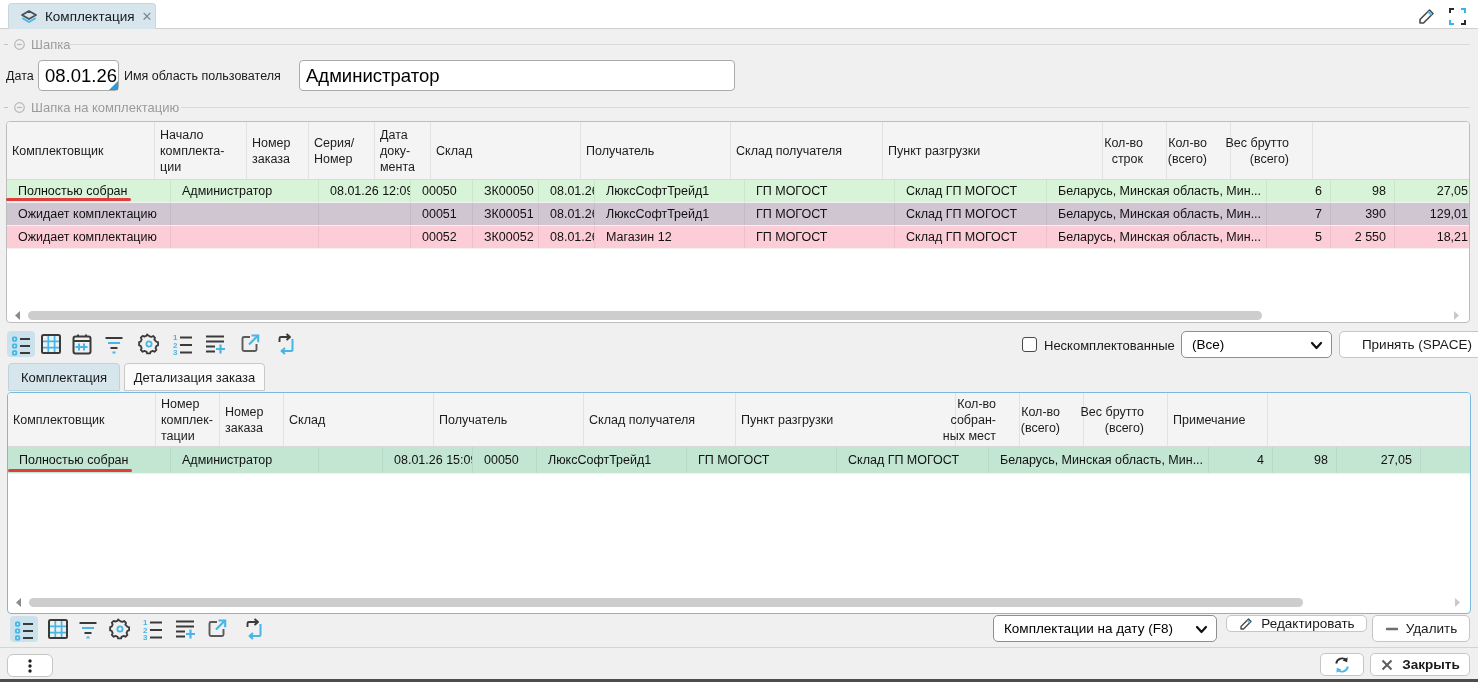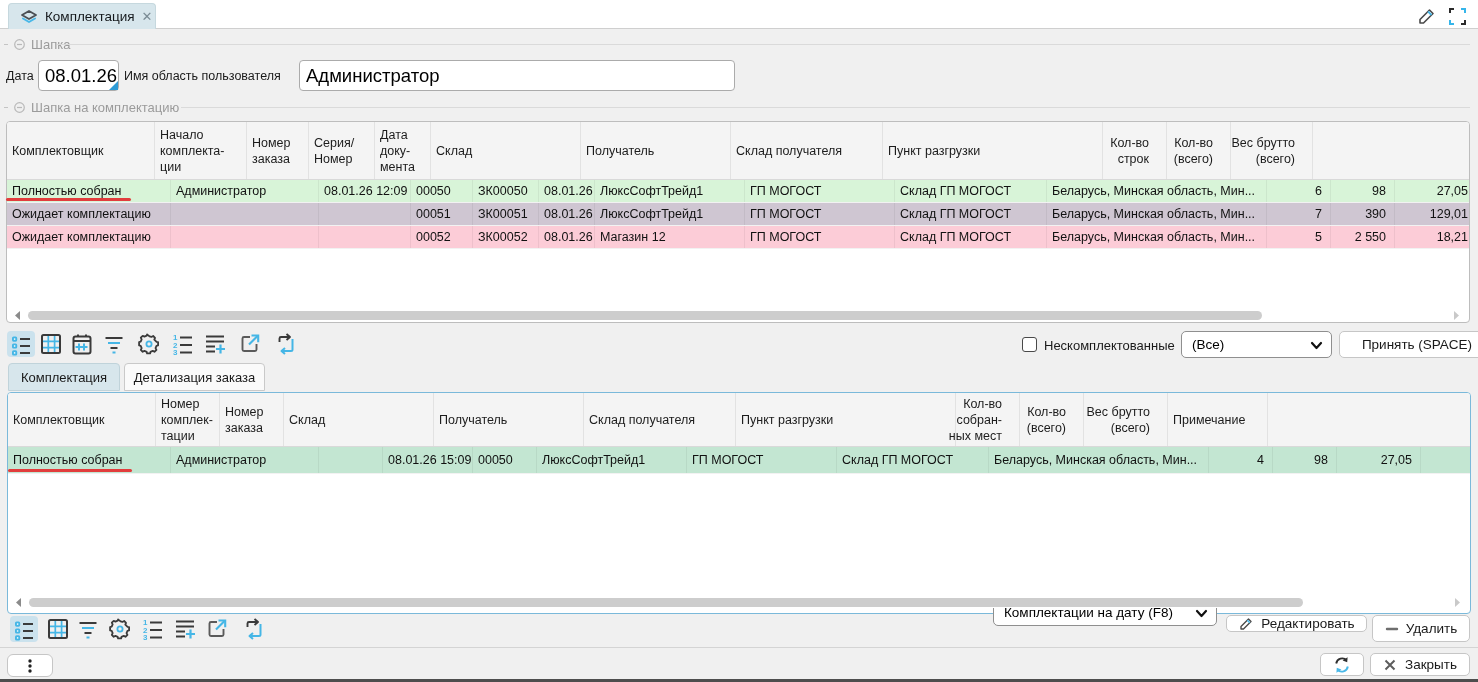--- a/index.html
+++ b/index.html
@@ -21,23 +21,23 @@
   
   .biginput { background:#fff; border:1px solid #ababab; border-radius:4px; font-size:18.5px; color:#000; display:flex; align-items:center; padding-left:6px; position:absolute; height:31px; top:60px; }
   .lbl { font-size:12.5px; color:#1a1a1a; position:absolute; }
 
   
   .tbl { position:absolute; background:#fff; overflow:hidden; }
   #tbl1 { left:6px; top:121px; width:1464px; height:202px; border:1px solid #bdbdbd; border-radius:4px; }
   #tbl2 { left:7px; top:392px; width:1464px; height:222px; border:1px solid #7ab9da; border-radius:4px; }
   .thead { display:flex; background:#f4f4f4; border-bottom:1px solid #d9d9d9; }
   .th { font-size:12.5px; color:#1c1c1c; border-right:1px solid #e2e2e2; display:flex; align-items:center; padding:2px 4px 2px 5px; line-height:1.28; }
-  .th.r { justify-content:flex-end; text-align:right; padding-right:17px; white-space:nowrap; }
+  .th.r { justify-content:flex-end; text-align:right; padding-right:23px; white-space:nowrap; }
   .trow { display:flex; }
-  .td { font-size:12.5px; color:#111; border-right:1px solid rgba(0,0,0,0.055); display:flex; align-items:center; padding:0 4px 0 5px; white-space:nowrap; overflow:hidden; }
+  .td { font-size:12.5px; color:#111; border-right:1px solid rgba(0,0,0,0.055); display:flex; align-items:center; padding:0 4px 0 11px; white-space:nowrap; overflow:hidden; }
   .td.r { justify-content:flex-end; padding-right:8px; }
   .redline { position:absolute; height:3px; background:#e23d3d; border-radius:2px; }
 
   
   .hscroll { position:absolute; height:12px; }
   .harrow { position:absolute; top:2px; }
   .hthumb { position:absolute; top:1.5px; height:9px; background:#cdcdcd; border-radius:5px; }
 
   
   .icon { position:absolute; width:24px; height:24px; }
@@ -205,21 +205,21 @@
       <div class="td" style="width:220px; flex:0 0 220px">Беларусь, Минская область, Мин...</div>
       <div class="td r" style="width:64px; flex:0 0 64px">4</div>
       <div class="td r" style="width:64px; flex:0 0 64px">98</div>
       <div class="td r" style="width:84px; flex:0 0 84px">27,05</div>
       <div class="td" style="width:100px; flex:0 0 100px"></div>
     </div>
   </div>
 
   <div id="toolbar2"></div>
 
-  <div class="sel" style="left:993px; top:599px; width:224px; height:27px;">
+  <div class="sel" style="left:993px; top:615px; width:224px; height:27px;">
     <span style="margin-left:10px">Комплектации на дату (F8)</span>
     <svg style="position:absolute; right:8px; top:8px" width="13" height="11" viewBox="0 0 13 11">
       <path d="M2 3 L6.5 8 L11 3" fill="none" stroke="#111" stroke-width="2.2" stroke-linecap="round" stroke-linejoin="round"></path>
     </svg>
   </div>
   <div class="btn" style="left:1226px; top:615px; width:141px; height:17px;">
     <svg width="16" height="16" viewBox="0 0 16 16" style="margin-right:7px">
       <path d="M3 13 L3 10.5 L10.5 3 L13 5.5 L5.5 13 Z" fill="none" stroke="#4a4a4a" stroke-width="1.4" stroke-linejoin="round"></path>
       <path d="M9.3 4.2 L11.8 6.7" stroke="#49b8e8" stroke-width="1.6"></path>
     </svg>Редактировать</div>
@@ -237,21 +237,21 @@
     </svg>
   </div>
   <div class="btn" style="left:1320px; top:653px; width:44px; height:23px;">
     <svg width="18" height="18" viewBox="0 0 18 18">
       <path d="M3.2 7.5 A6 6 0 0 1 13.6 4.4" fill="none" stroke="#2f2f2f" stroke-width="1.9"></path>
       <path d="M14.6 1.2 L14.2 6.2 L9.6 4.4 Z" fill="#2f2f2f" stroke="none"></path>
       <path d="M14.8 10.5 A6 6 0 0 1 4.4 13.6" fill="none" stroke="#49b8e8" stroke-width="1.9"></path>
       <path d="M3.4 16.8 L3.8 11.8 L8.4 13.6 Z" fill="#49b8e8" stroke="none"></path>
     </svg>
   </div>
-  <div class="btn" style="left:1370px; top:653px; width:100px; height:23px;">
+  <div class="btn" style="left:1370px; top:653px; width:100px; height:23px;font-weight:bold;">
     <svg width="14" height="14" viewBox="0 0 14 14" style="margin-right:8px">
       <path d="M2.5 2.5 L11.5 11.5 M11.5 2.5 L2.5 11.5" stroke="#5d5d5d" stroke-width="2"></path>
     </svg>Закрыть</div>
   <div class="abs" id="bottomstrip"></div>
 
 <div class="redline" style="left: 6px; top: 198px; width: 125px;"></div>
 <div class="redline" style="left: 8px; top: 469px; width: 124px;"></div>
 <div class="hscroll" style="left: 8px; top: 309px; width: 1460px; background: rgb(255, 255, 255);">
     <svg class="harrow" style="left:6px" width="8" height="9" viewBox="0 0 8 9">
       <path d="M6 0 L1 4.5 L6 9 Z" fill="#8b8b8b"></path>

